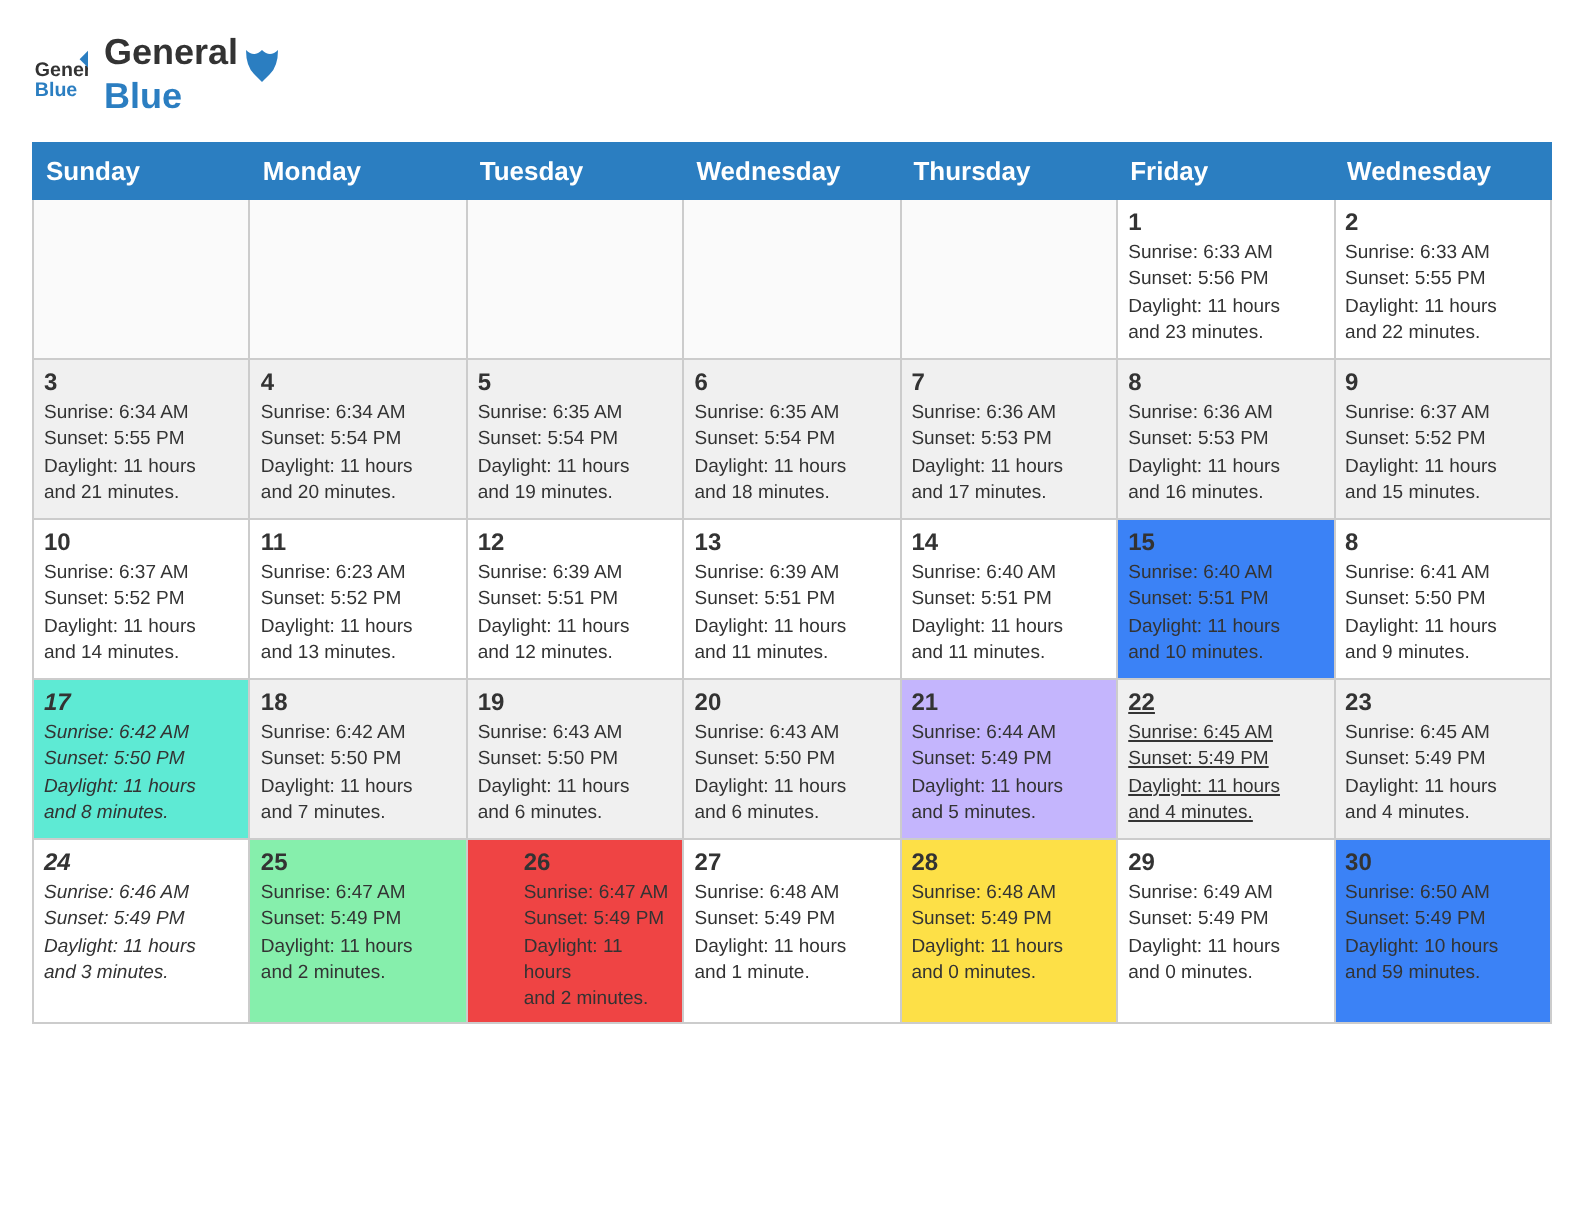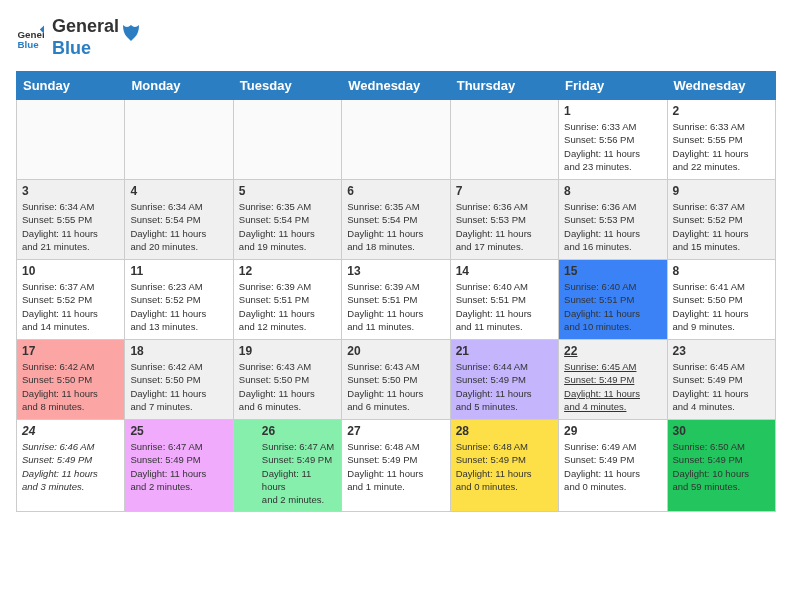--- a/index.html
+++ b/index.html
@@ -214,21 +214,21 @@
           </td>
           <td style="background: rgb(255, 255, 255);">
             <span class="day-num">8</span>
             <div class="day-info" style="white-space: pre-line;">Sunrise: 6:41 AM
 Sunset: 5:50 PM
 Daylight: 11 hours
 and 9 minutes.</div>
           </td>
         </tr>
         <tr style="background: rgb(240, 240, 240);">
-          <td style="background: #fca5a5;">
+          <td style="background: #5eead4; font-style: italic;">
             <span class="day-num">17</span>
             <div class="day-info" style="white-space: pre-line;">Sunrise: 6:42 AM
 Sunset: 5:50 PM
 Daylight: 11 hours
 and 8 minutes.</div>
           </td>
           <td style="background: rgb(240, 240, 240);">
             <span class="day-num">18</span>
             <div class="day-info" style="white-space: pre-line;">Sunrise: 6:42 AM
 Sunset: 5:50 PM
@@ -272,28 +272,28 @@
           </td>
         </tr>
         <tr style="background: rgb(255, 255, 255);">
           <td style="background: rgb(255, 255, 255); font-style: italic;">
             <span class="day-num">24</span>
             <div class="day-info" style="white-space: pre-line;">Sunrise: 6:46 AM
 Sunset: 5:49 PM
 Daylight: 11 hours
 and 3 minutes.</div>
           </td>
-          <td style="background: #f0abfc;">
+          <td style="background: #86efac;">
             <span class="day-num">25</span>
             <div class="day-info" style="white-space: pre-line;">Sunrise: 6:47 AM
 Sunset: 5:49 PM
 Daylight: 11 hours
 and 2 minutes.</div>
           </td>
-          <td style="background: #86efac; padding-left: 28px;">
+          <td style="background: #ef4444; padding-left: 28px;">
             <span class="day-num">26</span>
             <div class="day-info" style="white-space: pre-line;">Sunrise: 6:47 AM
 Sunset: 5:49 PM
 Daylight: 11 hours
 and 2 minutes.</div>
           </td>
           <td style="background: rgb(255, 255, 255);">
             <span class="day-num">27</span>
             <div class="day-info" style="white-space: pre-line;">Sunrise: 6:48 AM
 Sunset: 5:49 PM
@@ -307,21 +307,21 @@
 Daylight: 11 hours
 and 0 minutes.</div>
           </td>
           <td style="background: rgb(255, 255, 255);">
             <span class="day-num">29</span>
             <div class="day-info" style="white-space: pre-line;">Sunrise: 6:49 AM
 Sunset: 5:49 PM
 Daylight: 11 hours
 and 0 minutes.</div>
           </td>
-          <td style="background: #22c55e;">
+          <td style="background: #3b82f6;">
             <span class="day-num">30</span>
             <div class="day-info" style="white-space: pre-line;">Sunrise: 6:50 AM
 Sunset: 5:49 PM
 Daylight: 10 hours
 and 59 minutes.</div>
           </td>
         </tr>
       </tbody>
   </table>
 </div>

